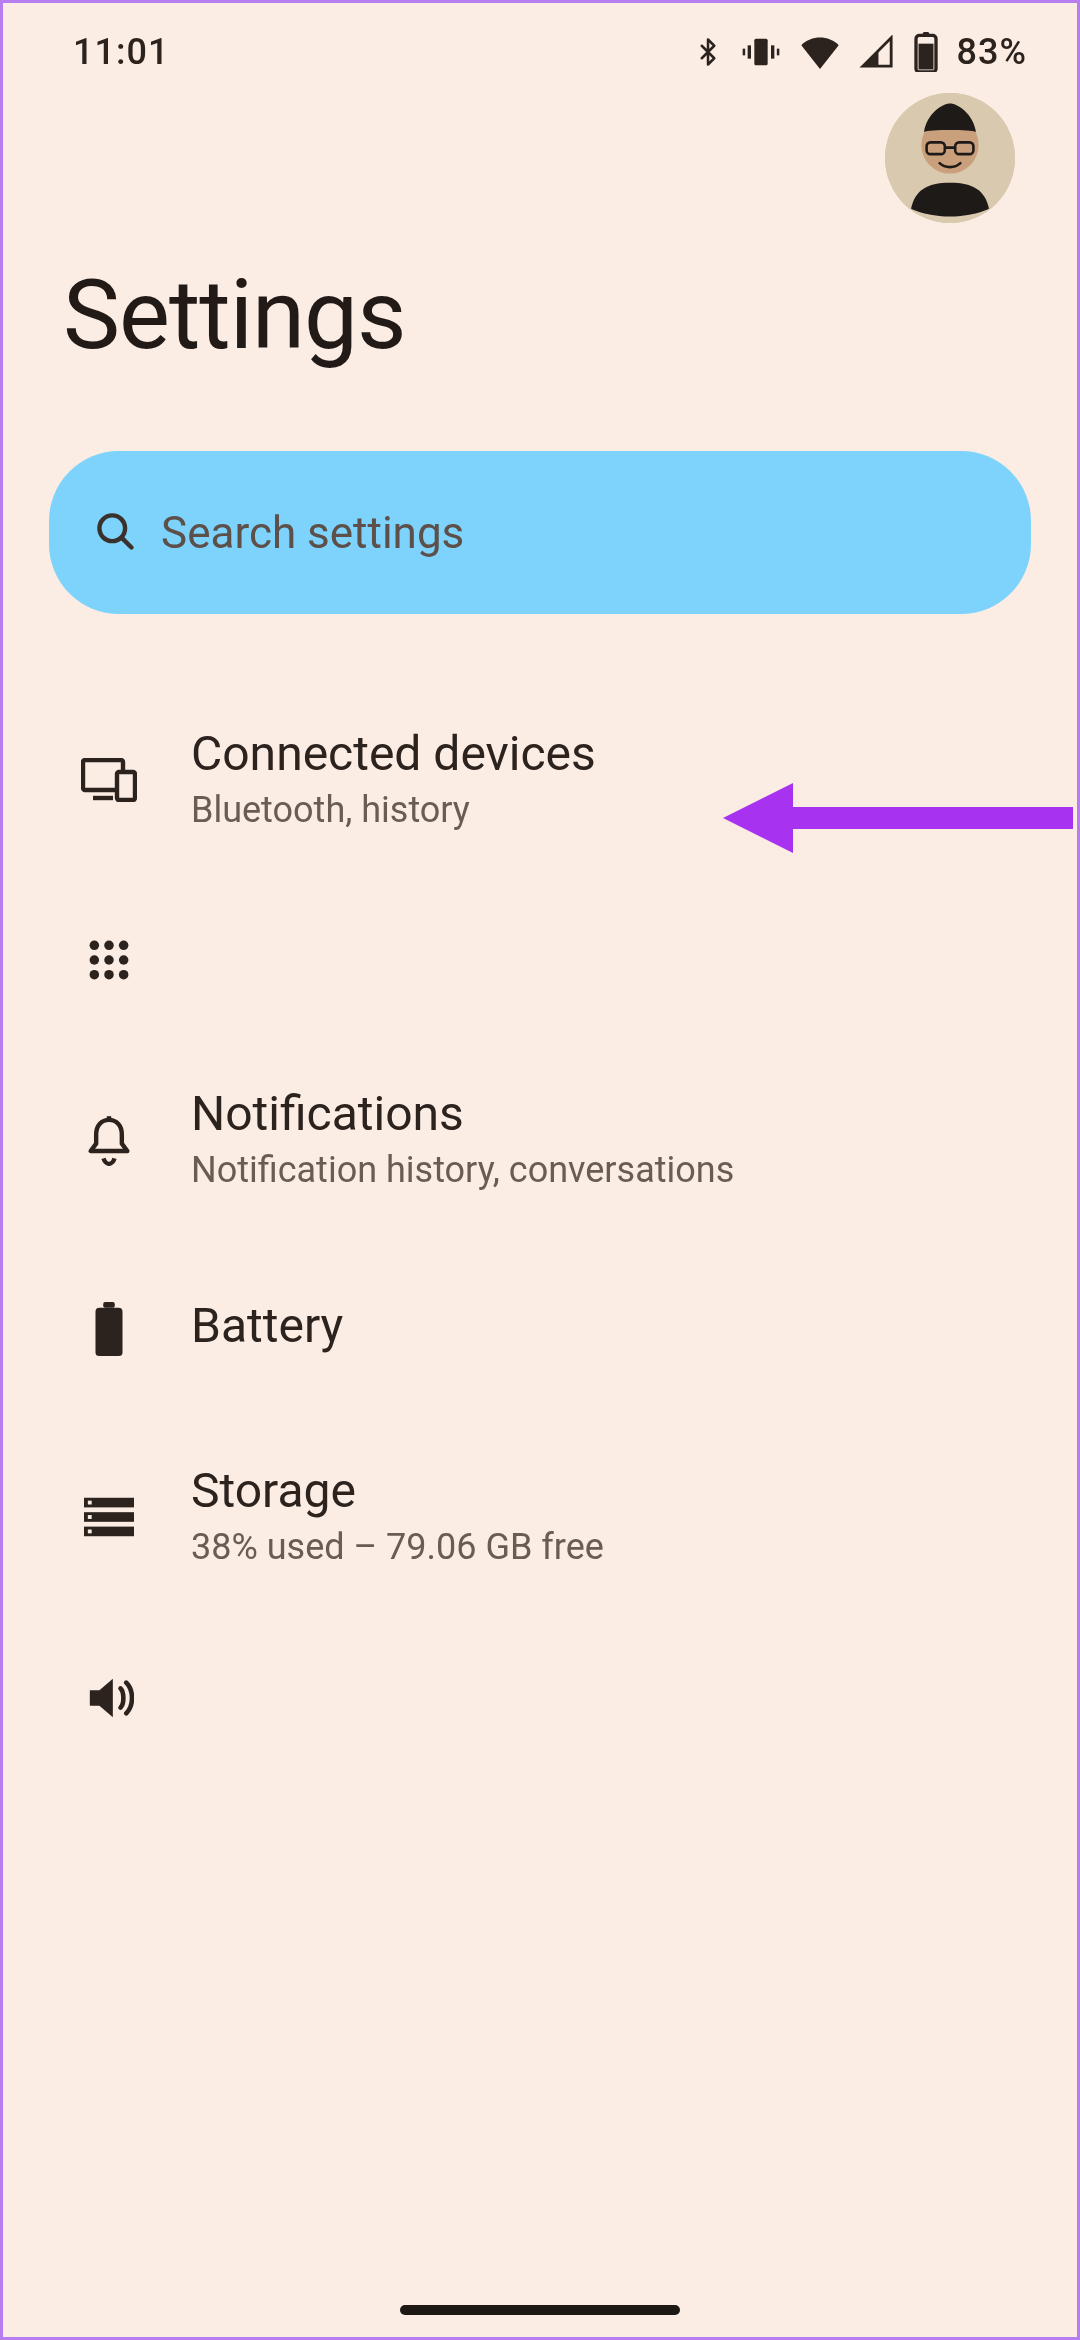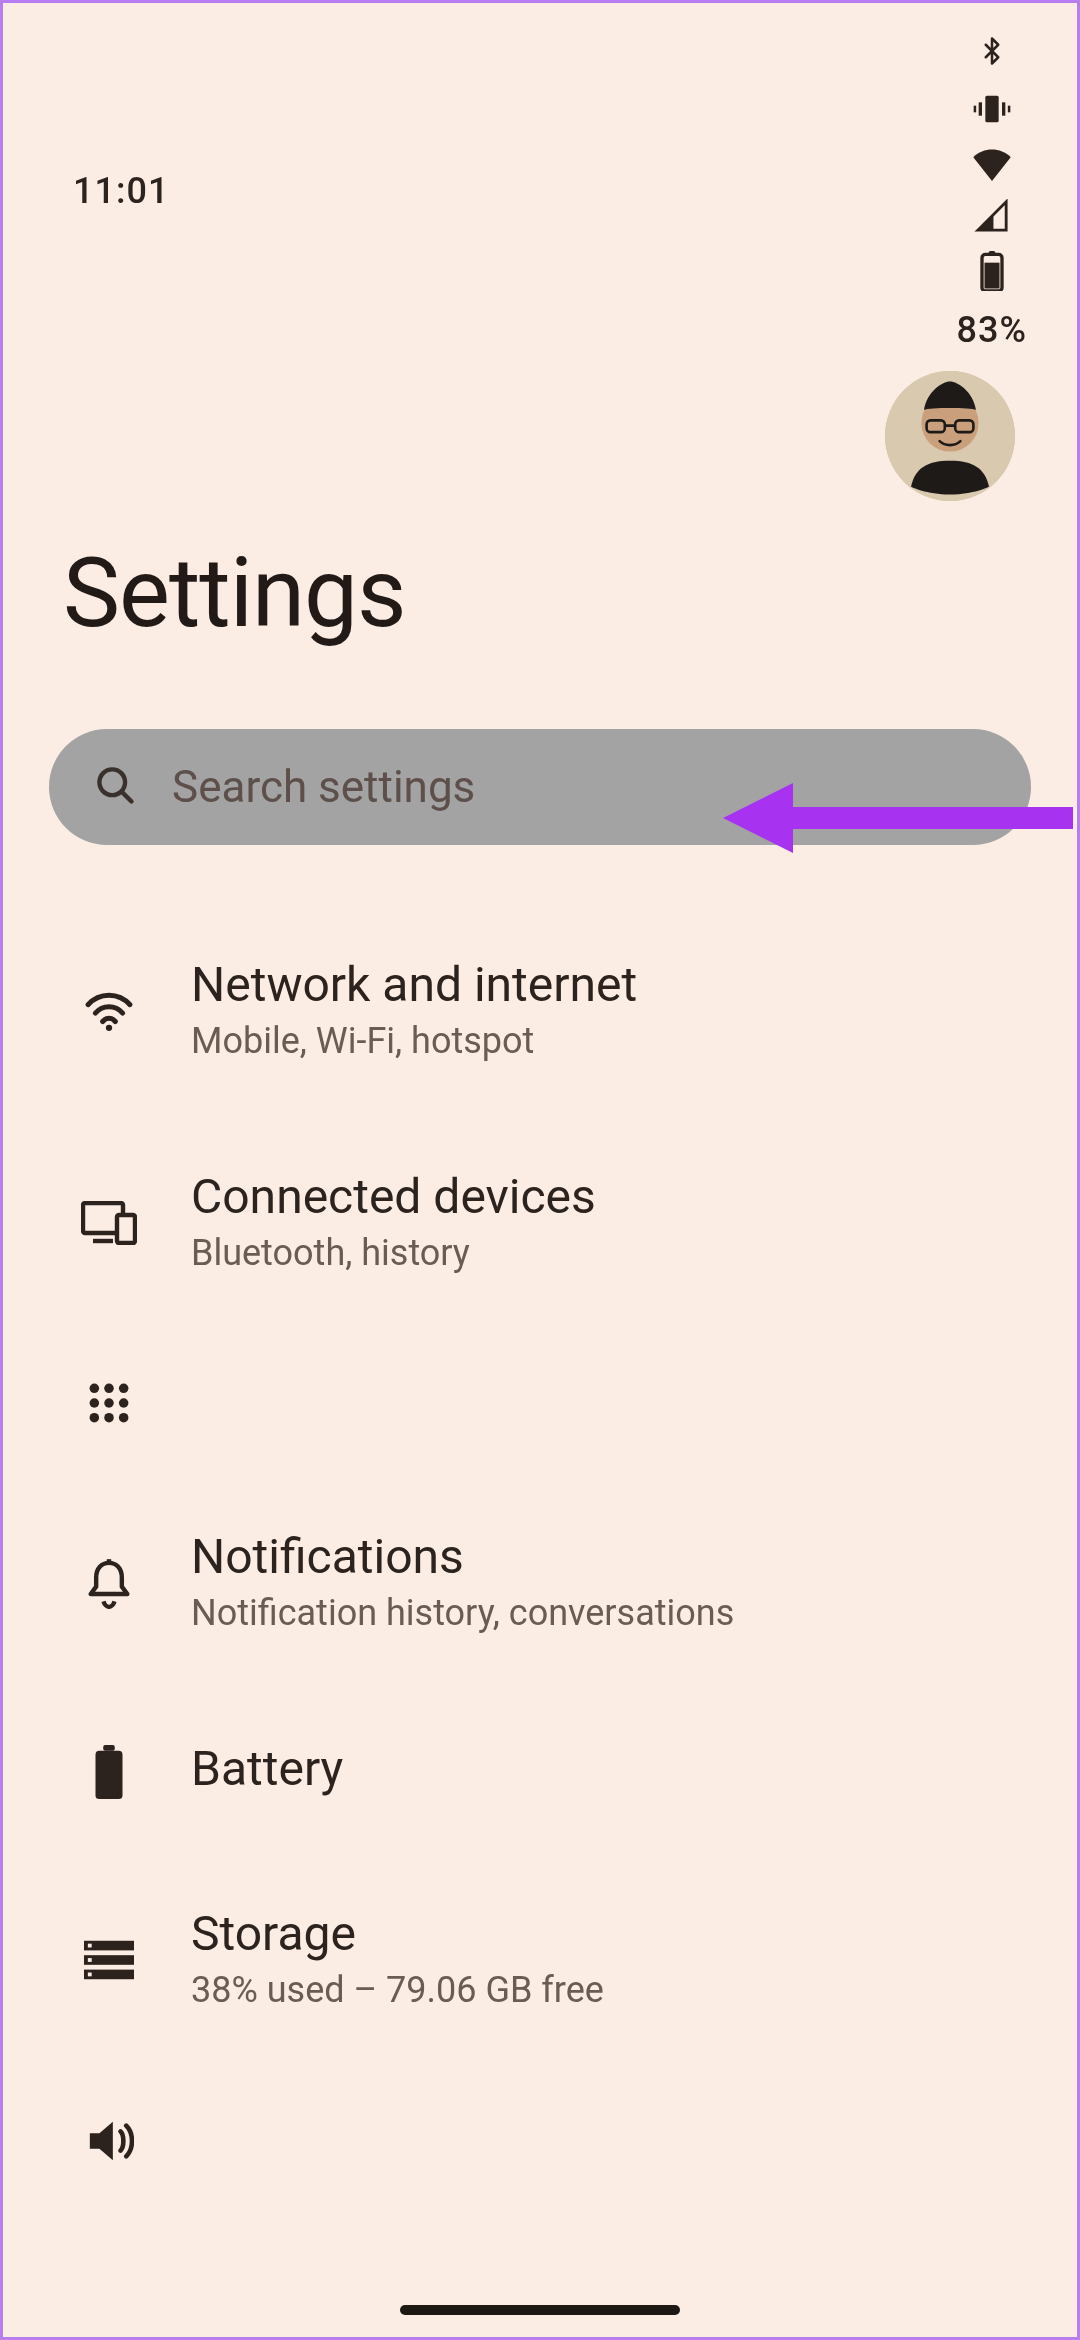--- a/index.html
+++ b/index.html
@@ -21,21 +21,20 @@
     font-size: 36px;
     font-weight: 500;
     letter-spacing: 1px;
     color: #2c231f;
     text-align: right;
   }
   .status-right {
     display: flex;
     align-items: center;
     gap: 18px;
-    flex-direction: column;
   }
   .status-right svg { display: block; }
 
   
   .header {
     position: relative;
     padding: 140px 60px 80px 60px;
   }
   .avatar {
     position: absolute;
@@ -52,27 +51,27 @@
     font-size: 96px;
     font-weight: 400;
     letter-spacing: -1px;
     color: #221a16;
     margin-top: 46px;
   }
 
   
   .search-pill {
     margin: 0 46px 60px 46px;
-    background: #a3a3a3;
+    background: #7dd3fc;
     border-radius: 70px;
-    height: 116px;
+    height: 163px;
     display: flex;
     align-items: center;
     padding: 0 44px;
-    gap: 35px;
+    gap: 24px;
   }
   .search-pill .placeholder {
     font-size: 44px;
     color: #5d4f49;
   }
 
   
   .list { padding: 0 0 40px 0; }
   .item {
     display: flex;
@@ -185,34 +184,20 @@
     <svg width="44" height="44" viewBox="0 0 24 24" fill="none" stroke="#3b312c" stroke-width="2.4" stroke-linecap="round">
         <circle cx="10.5" cy="10.5" r="7"></circle>
         <line x1="21" y1="21" x2="15.6" y2="15.6"></line>
       </svg>
   </span>
   <span class="placeholder">Search settings</span>
 </div>
 
 <div class="list">
 
-  <div class="item">
-    <span class="icon-slot">
-      <svg width="54" height="42" viewBox="0 0 24 20" fill="none" stroke="#2c231f" stroke-width="2.4" stroke-linecap="round">
-          <path d="M2 7c5.5-6 14.5-6 20 0"></path>
-          <path d="M5.5 11c3.6-4 9.4-4 13 0"></path>
-          <path d="M9 15c1.7-2 4.3-2 6 0"></path>
-          <circle cx="12" cy="18" r="1.5" fill="#2c231f" stroke="none"></circle>
-        </svg>
-    </span>
-    <div class="texts">
-      <div class="title">Network and internet</div>
-      <div class="sub">Mobile, Wi-Fi, hotspot</div>
-    </div>
-  </div>
 
   <div class="item">
     <span class="icon-slot">
       <svg width="56" height="44" viewBox="0 0 28 22" fill="none" stroke="#2c231f" stroke-width="2.2">
           <rect x="1" y="1" width="20" height="15" rx="1"></rect>
           <line x1="6" y1="20" x2="16" y2="20"></line>
           <rect x="18" y="7" width="9" height="14" rx="1" fill="#fbece4"></rect>
         </svg>
     </span>
     <div class="texts">

